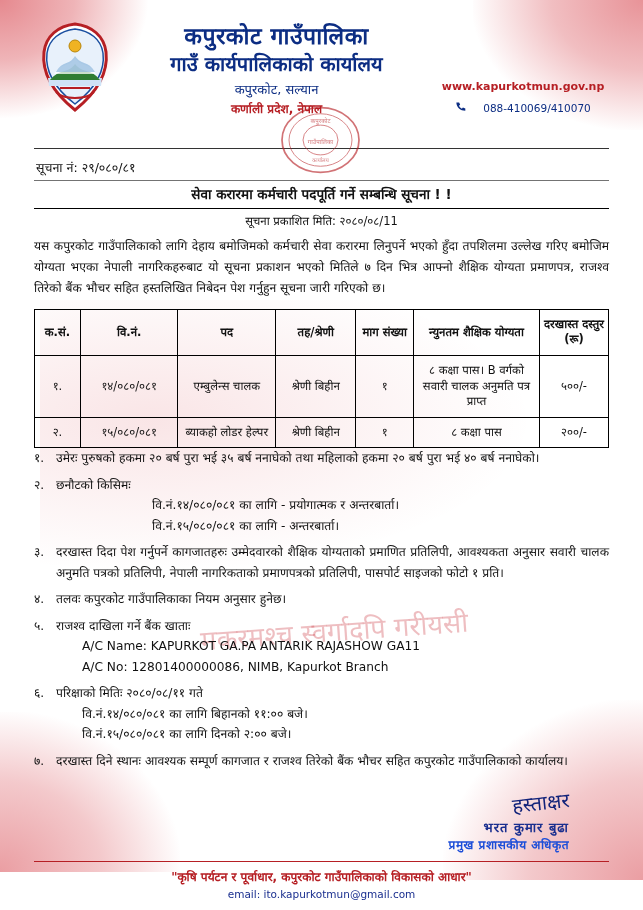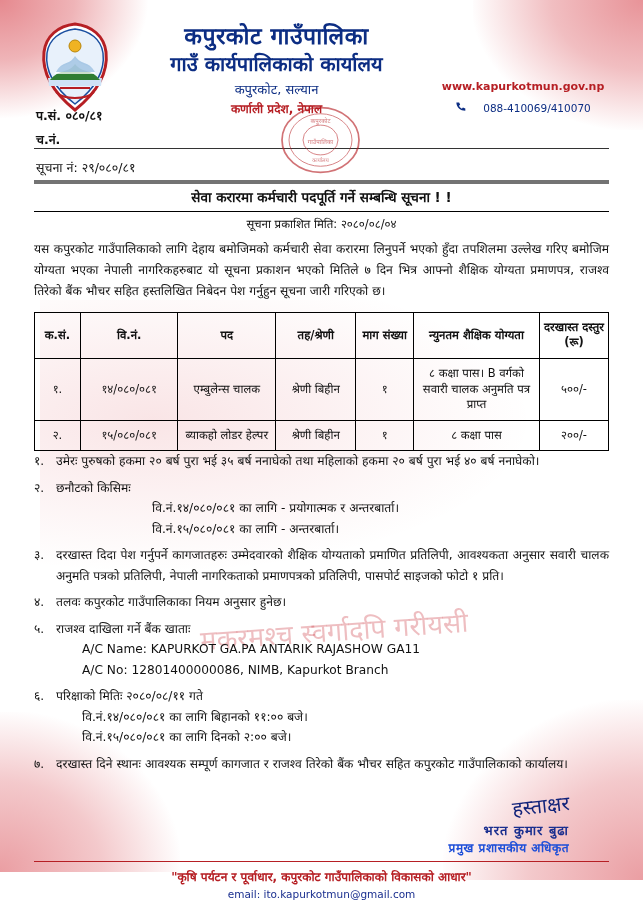--- a/index.html
+++ b/index.html
@@ -162,21 +162,21 @@
     border-top: 1px solid #333;
     margin: 8px 0 0 0;
   }
 
   
   .notice-no {
     font-size: 12.5px;
     margin: 10px 0 4px 2px;
   }
   .title-bar {
-    border-top: 4px solid #737373;
+    border-top: 1px solid #737373;
     border-bottom: 1px solid #000;
     text-align: center;
     padding: 4px 0 5px 0;
     font-size: 13.5px;
     font-weight: bold;
   }
   .pub-date {
     text-align: center;
     font-size: 11.5px;
     margin-top: 4px;
@@ -332,41 +332,37 @@
         <span>
           <svg width="11" height="11" viewBox="0 0 16 16">
               <path d="M3 2 L6 2 L7.5 5.5 L5.8 7 C6.8 9 8 10.2 10 11.2 L11.5 9.5 L15 11 L15 14 C8 14 2 9 2 2 Z" fill="#0c2d83"></path>
             </svg>
         </span>
         <span>088-410069/410070</span>
       </div>
     </div>
   </div>
 
-  <div class="ref-block">
-    <div>प.सं. ०८०/८१</div>
-    <div>च.नं.</div>
-  </div>
 
   <svg class="round-seal" viewBox="0 0 120 82">
     <ellipse cx="60" cy="41" rx="44" ry="37" fill="none" stroke="#b61f24" stroke-width="2"></ellipse>
     <ellipse cx="60" cy="41" rx="36" ry="30" fill="none" stroke="#b61f24" stroke-width="1"></ellipse>
     <ellipse cx="60" cy="41" rx="20" ry="17" fill="none" stroke="#b61f24" stroke-width="1"></ellipse>
     <text x="60" y="22" font-size="7" fill="#b61f24" text-anchor="middle" font-family="DejaVu Sans">कपुरकोट</text>
     <text x="60" y="45" font-size="7" fill="#b61f24" text-anchor="middle" font-family="DejaVu Sans">गाउँपालिका</text>
     <text x="60" y="66" font-size="6" fill="#b61f24" text-anchor="middle" font-family="DejaVu Sans">कार्यालय</text>
   </svg>
 
   <hr class="hr-thin">
 
   <div class="notice-no">सूचना नं: २९/०८०/८१</div>
 
   <div class="title-bar">सेवा करारमा कर्मचारी पदपूर्ति गर्ने सम्बन्धि सूचना ! !</div>
 
-  <div class="pub-date">सूचना प्रकाशित मिति: २०८०/०८/०४</div>
+  <div class="pub-date">सूचना प्रकाशित मिति: २०८०/०८/11</div>
 
   <p class="para">यस कपुरकोट गाउँपालिकाको लागि देहाय बमोजिमको कर्मचारी सेवा करारमा लिनुपर्ने भएको हुँदा तपशिलमा उल्लेख गरिए बमोजिम योग्यता भएका नेपाली नागरिकहरुबाट यो सूचना प्रकाशन भएको मितिले ७ दिन भित्र आफ्नो शैक्षिक योग्यता प्रमाणपत्र, राजश्व तिरेको बैंक भौचर सहित हस्तलिखित निबेदन पेश गर्नुहुन सूचना जारी गरिएको छ।</p>
 
   <table class="vac">
     <thead>
       <tr>
         <th class="col-sn">क.सं.</th>
         <th class="col-adv">वि.नं.</th>
         <th class="col-post">पद</th>
         <th class="col-level">तह/श्रेणी</th>

